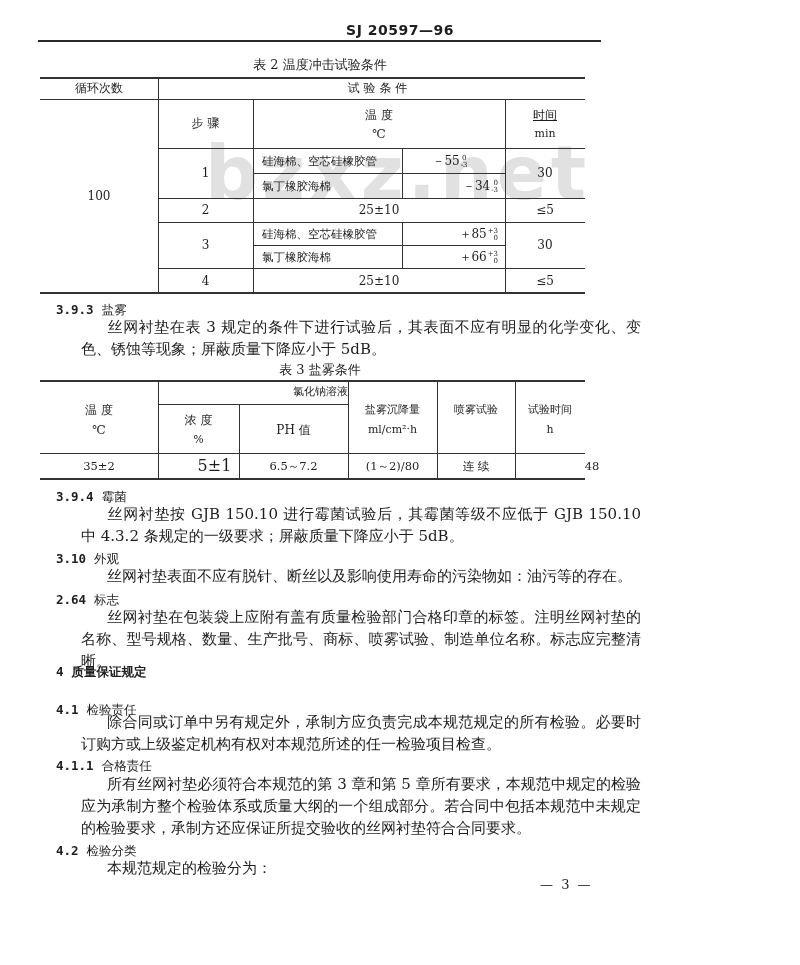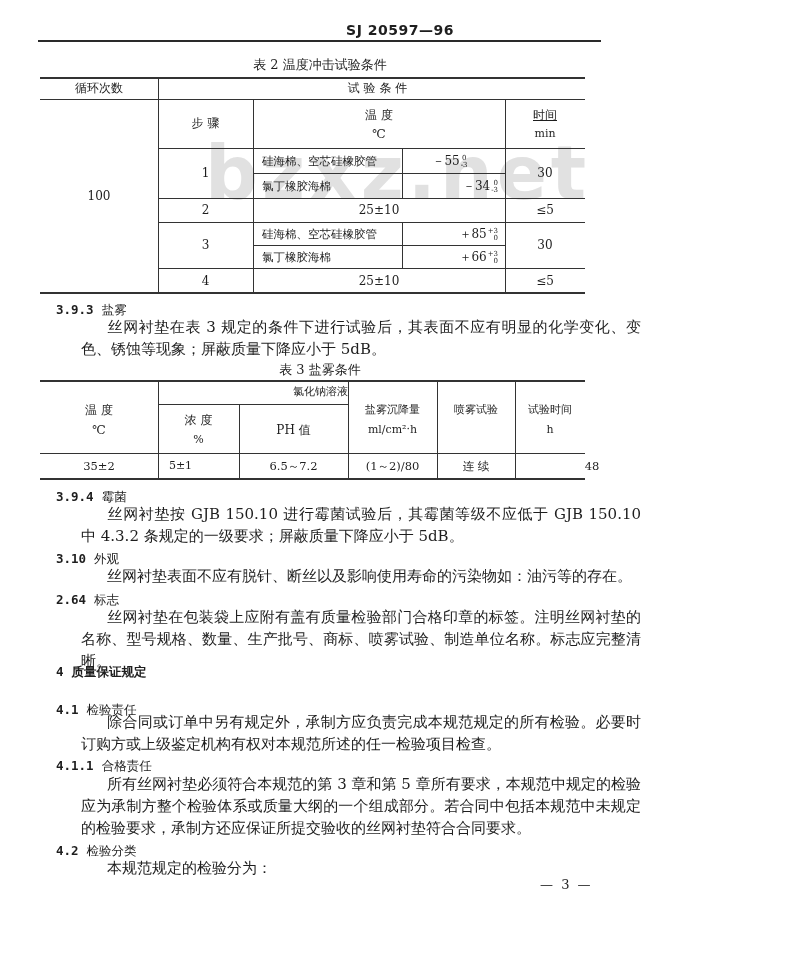--- a/index.html
+++ b/index.html
@@ -136,21 +136,21 @@
   <div class="cell" style="left:118px;top:32px;width:81px;">浓    度</div>
   <div class="cell" style="left:118px;top:52px;width:81px;font-size:11px;">%</div>
   <div class="cell" style="left:199px;top:42px;width:109px;">PH 值</div>
   <div class="cell" style="left:308px;top:22px;width:89px;font-size:11px;">盐雾沉降量</div>
   <div class="cell" style="left:308px;top:42px;width:89px;font-size:11px;">ml/cm²·h</div>
   <div class="cell" style="left:397px;top:22px;width:78px;font-size:11px;">喷雾试验</div>
   <div class="cell" style="left:475px;top:22px;width:70px;font-size:11px;">试验时间</div>
   <div class="cell" style="left:475px;top:42px;width:70px;font-size:11px;">h</div>
 
   <div class="cell" style="left:0;top:78px;width:118px;font-size:11.5px;">35±2</div>
-  <div class="cell" style="left:100px;top:78px;width:81px;font-size:11px;">5±1</div>
+  <div class="cell" style="left:134px;top:78px;width:81px;font-size:16px;">5±1</div>
   <div class="cell" style="left:199px;top:78px;width:109px;font-size:11.5px;">6.5～7.2</div>
   <div class="cell" style="left:308px;top:78px;width:89px;font-size:11.5px;">(1～2)/80</div>
   <div class="cell" style="left:397px;top:78px;width:78px;font-size:11.5px;">连    续</div>
   <div class="cell" style="left:475px;top:78px;width:70px;font-size:11.5px;margin-left:42px;">48</div>
 </div>
 
 <div class="abs sec-head" style="top:489px;"><span>3.9.4</span><span class="title">霉菌</span></div>
 <div class="abs para" style="top:503px;"><span class="indent"></span><span>丝网衬垫按 GJB 150.10 进行霉菌试验后，其霉菌等级不应低于 GJB 150.10 中 4.3.2 条规定的一级要求；屏蔽质量下降应小于 5dB。</span></div>
 
 <div class="abs sec-head" style="top:551px;"><span>3.10</span><span class="title">外观</span></div>

